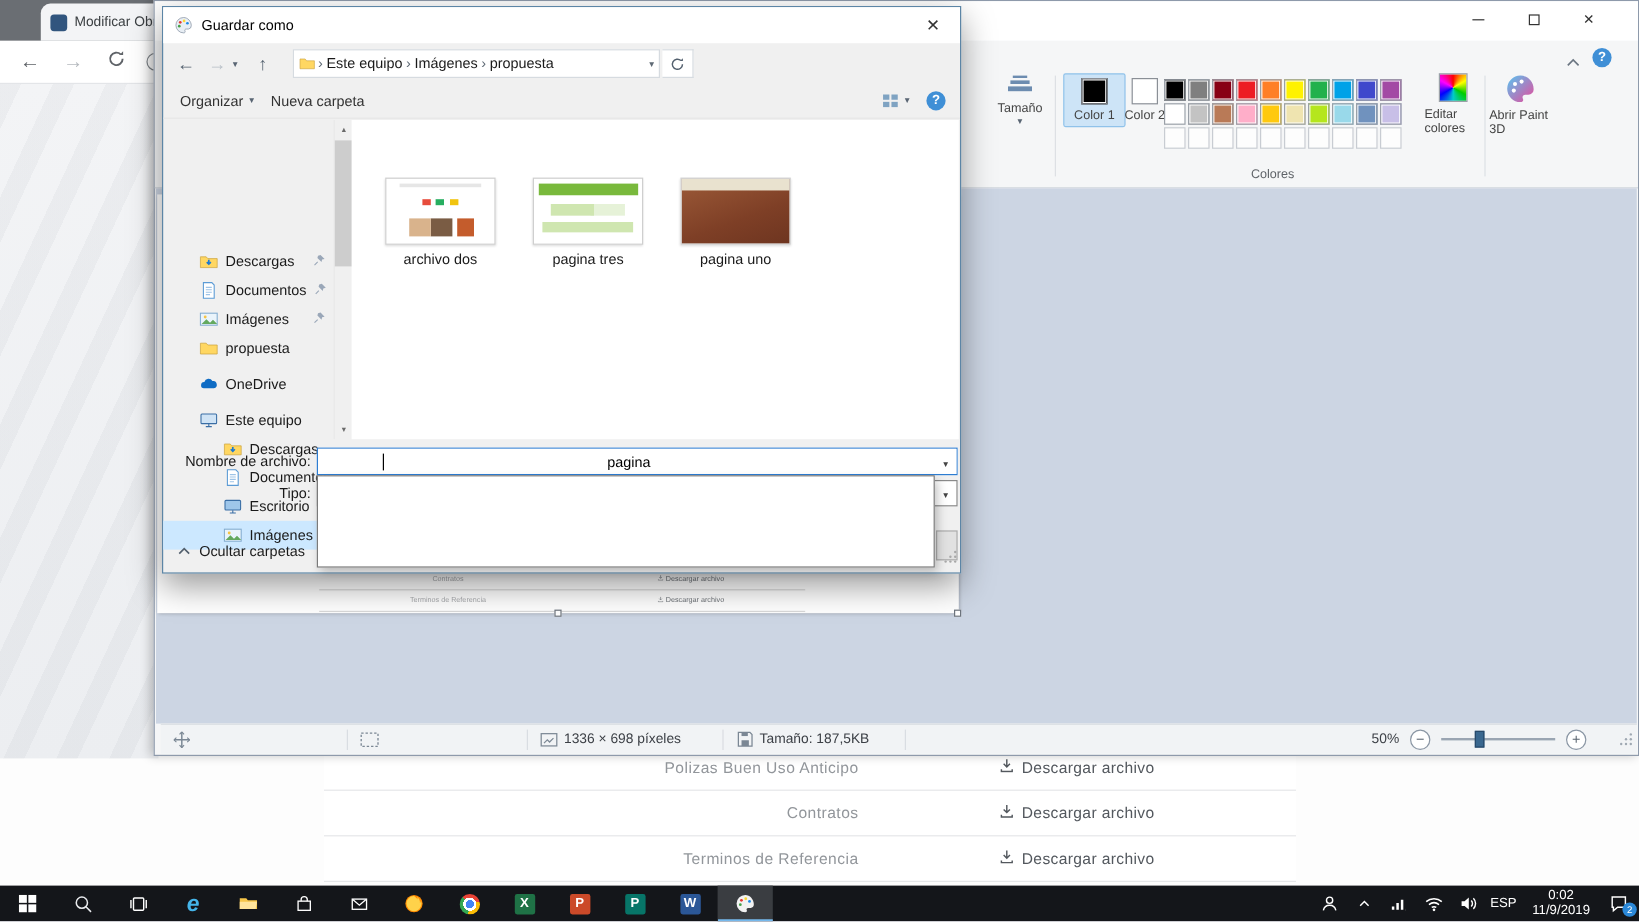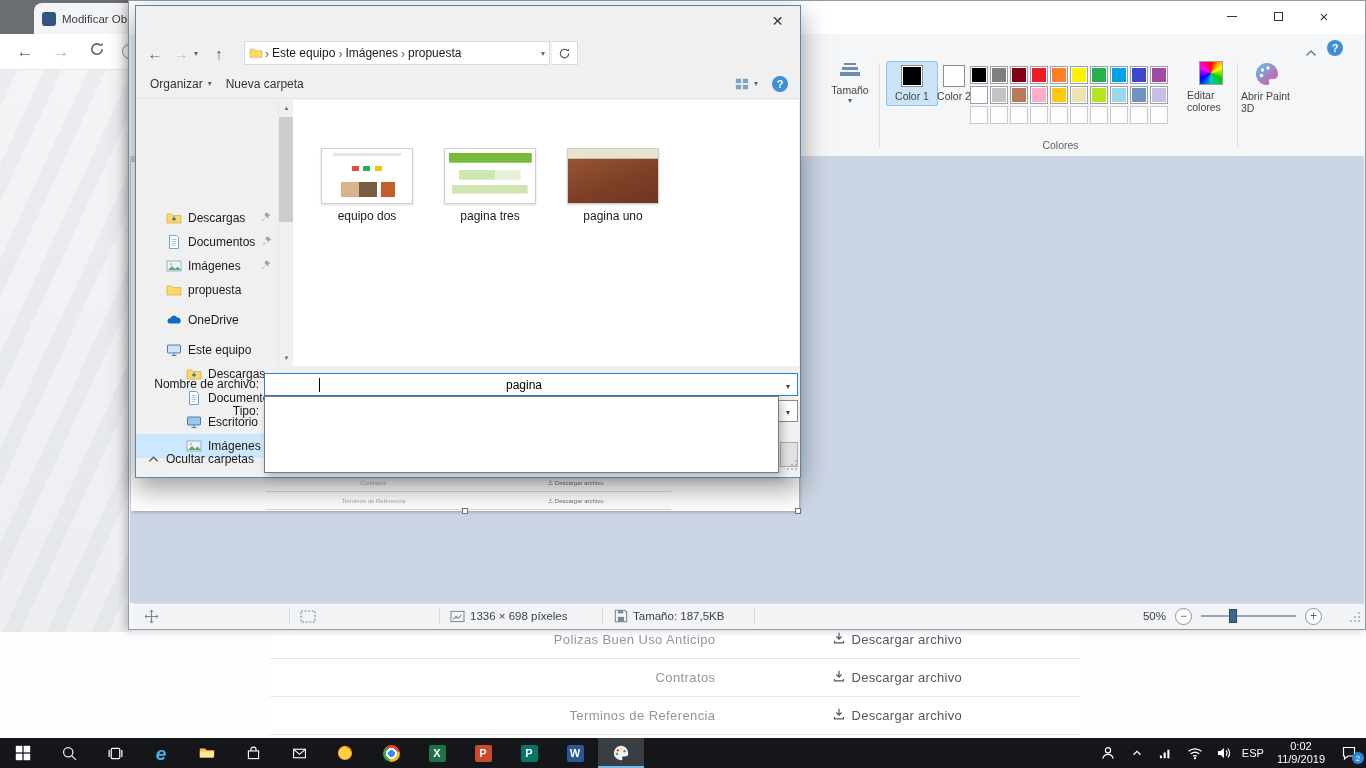--- a/index.html
+++ b/index.html
@@ -411,20 +411,30 @@
               <circle cx="2" cy="10" r="1"></circle>
               <circle cx="6" cy="10" r="1"></circle>
               <circle cx="10" cy="10" r="1"></circle>
             </g>
           </svg>
       </div>
     </div>
   </div>
 
   <div class="dlg">
+    <div class="d-title">
+      <svg width="16" height="16" viewBox="0 0 20 20">
+        <path d="M10 2a8 8 0 1 0 0 16c1.5 0 2-.9 1.4-2-.5-1 .1-2 1.3-2H15a3.5 3.5 0 0 0 3-3.5C18 6 14.4 2 10 2z" fill="#e8eef4" stroke="#8a97a6" stroke-width=".8"></path>
+        <circle cx="6.5" cy="7" r="1.4" fill="#e53935"></circle>
+          <circle cx="10.5" cy="5.5" r="1.4" fill="#fdd835"></circle>
+          <circle cx="14" cy="8" r="1.4" fill="#1e88e5"></circle>
+          <circle cx="5.5" cy="11" r="1.4" fill="#43a047"></circle>
+      </svg>
+      <span class="d-title-text">Guardar como</span>
+    </div>
     <div class="d-close">✕</div>
 
     <div class="d-nav">
       <span class="nav-arrow" style="margin-left:6px;">←</span>
       <span class="nav-arrow dis">→</span>
       <span class="dd">▾</span>
       <span class="nav-arrow" style="margin-left:8px;">↑</span>
     </div>
     <div class="d-crumbbar">
       <svg width="14" height="12" viewBox="0 0 16 14">
@@ -559,21 +569,21 @@
           </div>
         </div>
       <div class="d-scroll">
         <div class="scr-arrow" style="top:0;">▴</div>
         <div class="scr-thumb"></div>
         <div class="scr-arrow" style="bottom:0;">▾</div>
       </div>
       <div class="d-main" id="fileItems">
           <div class="file-item" style="left: 22px;">
             <div class="thumb t-dos"></div>
-            <div class="file-name">equipo dos</div>
+            <div class="file-name">archivo dos</div>
           </div>
           <div class="file-item" style="left: 145px;">
             <div class="thumb t-tres"></div>
             <div class="file-name">pagina tres</div>
           </div>
           <div class="file-item" style="left: 268px;">
             <div class="thumb t-uno"></div>
             <div class="file-name">pagina uno</div>
           </div>
         </div>

